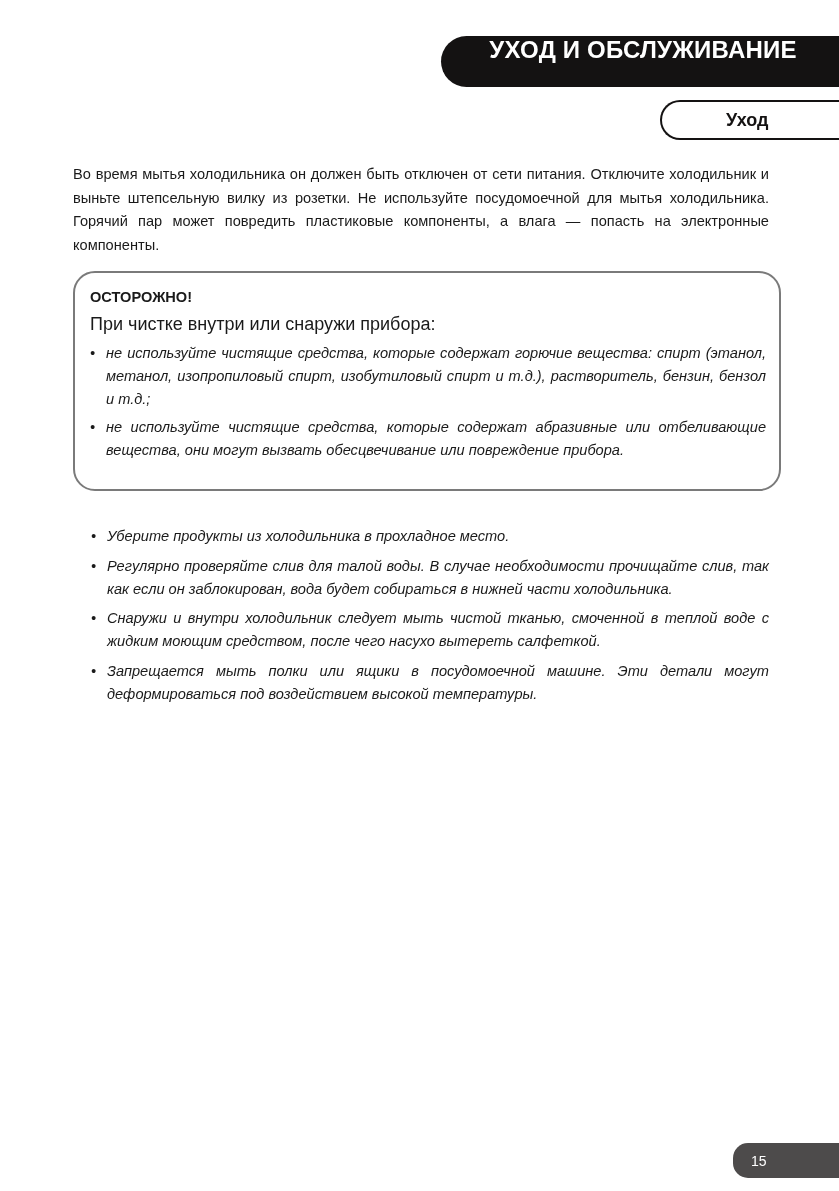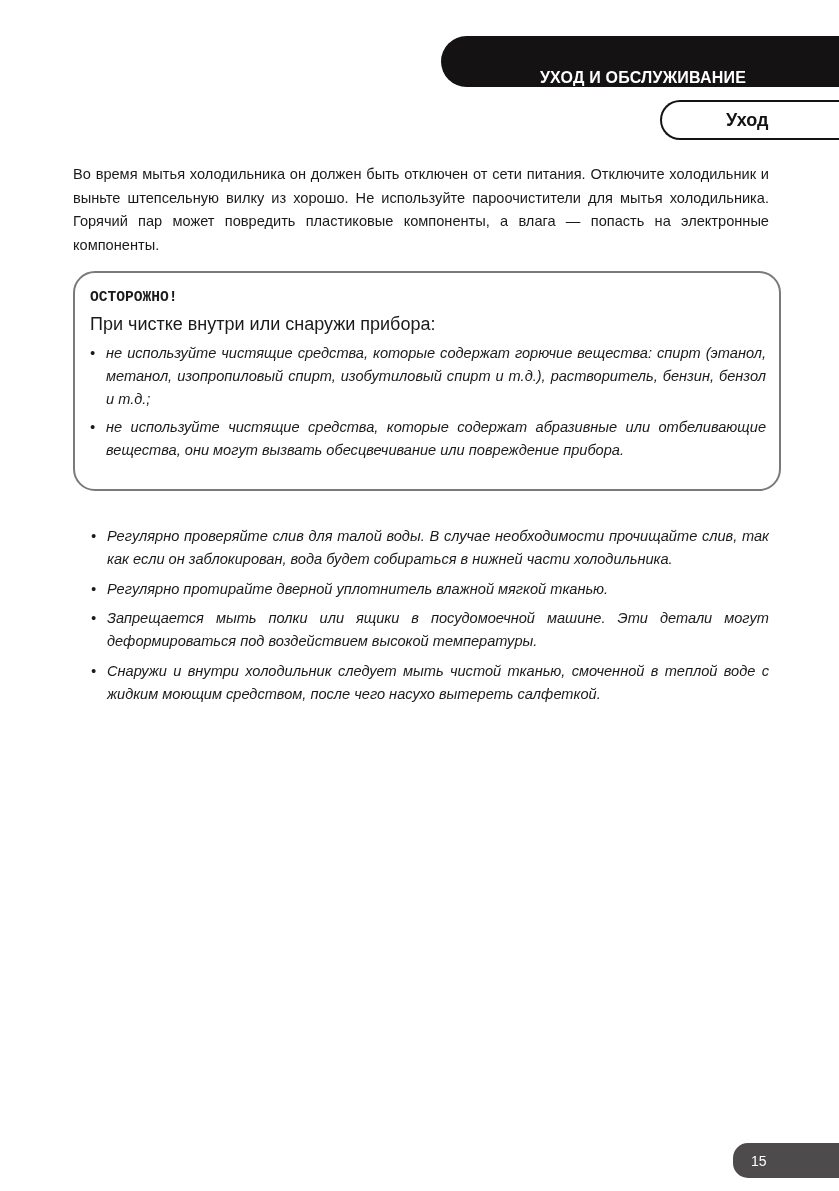--- a/index.html
+++ b/index.html
@@ -5,22 +5,22 @@
   html, body { margin: 0; padding: 0; }
   body {
     width: 839px; height: 1191px; position: relative; overflow: hidden;
     background: #ffffff; color: #1a1a1a;
     font-family: "Liberation Sans", sans-serif;
   }
   .section-pill {
     position: absolute; left: 441px; top: 36px; width: 398px; height: 51px;
     background: #141212; color: #ffffff;
     border-radius: 26px 0 0 26px;
-    display: flex; align-items: flex-end; justify-content: center;
-    font-weight: bold; font-size: 16px; letter-spacing: 0.2px;
+    display: flex; align-items: flex-start; justify-content: center;
+    font-weight: bold; font-size: 24px; letter-spacing: 0.2px;
     box-sizing: border-box; padding-left: 6px;
   }
   .sub-pill {
     position: absolute; left: 660px; top: 100px; width: 190px; height: 40px;
     border: 2px solid #141212; border-right: none;
     border-radius: 21px 0 0 21px; box-sizing: border-box;
     display: flex; align-items: center;
     font-weight: bold; font-size: 18px; color: #141212;
   }
   .sub-pill span { position: absolute; left: 64px; top: 8px; }
@@ -28,21 +28,21 @@
     position: absolute; left: 73px; top: 163px; width: 696px;
     font-size: 14.6px; line-height: 23.5px; text-align: justify;
     margin: 0;
   }
   .caution {
     position: absolute; left: 73px; top: 271px; width: 708px; height: 220px;
     border: 2px solid #7a7a7a; border-radius: 22px; box-sizing: border-box;
     padding: 14px 13px 0 15px;
   }
   .caution h3 {
-    margin: 0 0 6px 0; font-size: 14.6px; font-weight: bold; line-height: 20px; font-family: Liberation Mono, monospace;
+    margin: 0 0 6px 0; font-size: 14.6px; font-weight: bold; line-height: 20px;
   }
   .caution p { margin: 0 0 6px 0; font-size: 18px; line-height: 23px; }
   ul.bullets { list-style: none; margin: 0; padding: 0; }
   ul.bullets li {
     position: relative; padding-left: 16px; font-size: 14.6px; line-height: 23px;
     text-align: justify; margin-bottom: 5px; font-style: italic;
   }
   ul.bullets li::before {
     content: "\2022"; position: absolute; left: 0; top: 0;
   }
@@ -61,35 +61,35 @@
 <body>
 
 <div class="section-pill">
   <span>УХОД И ОБСЛУЖИВАНИЕ</span>
 </div>
 
 <div class="sub-pill">
   <span>Уход</span>
 </div>
 
-<p class="intro">Во время мытья холодильника он должен быть отключен от сети питания. Отключите холодильник и выньте штепсельную вилку из хорошо. Не используйте пароочистители для мытья холодильника. Горячий пар может повредить пластиковые компоненты, а влага — попасть на электронные компоненты.</p>
+<p class="intro">Во время мытья холодильника он должен быть отключен от сети питания. Отключите холодильник и выньте штепсельную вилку из розетки. Не используйте посудомоечной для мытья холодильника. Горячий пар может повредить пластиковые компоненты, а влага — попасть на электронные компоненты.</p>
 
 <div class="caution">
   <h3>ОСТОРОЖНО!</h3>
   <p>При чистке внутри или снаружи прибора:</p>
   <ul class="bullets">
     <li>не используйте чистящие средства, которые содержат горючие вещества: спирт (этанол, метанол, изопропиловый спирт, изобутиловый спирт и т.д.), растворитель, бензин, бензол и т.д.;</li>
     <li>не используйте чистящие средства, которые содержат абразивные или отбеливающие вещества, они могут вызвать обесцвечивание или повреждение прибора.</li>
   </ul>
 </div>
 
 <div class="care-list">
   <ul class="bullets">
+    <li>Уберите продукты из холодильника в прохладное место.</li>
     <li>Регулярно проверяйте слив для талой воды. В случае необходимости прочищайте слив, так как если он заблокирован, вода будет собираться в нижней части холодильника.</li>
-    <li>Регулярно протирайте дверной уплотнитель влажной мягкой тканью.</li>
+    <li>Снаружи и внутри холодильник следует мыть чистой тканью, смоченной в теплой воде с жидким моющим средством, после чего насухо вытереть салфеткой.</li>
     <li>Запрещается мыть полки или ящики в посудомоечной машине. Эти детали могут деформироваться под воздействием высокой температуры.</li>
-    <li>Снаружи и внутри холодильник следует мыть чистой тканью, смоченной в теплой воде с жидким моющим средством, после чего насухо вытереть салфеткой.</li>
   </ul>
 </div>
 
 <div class="page-pill">
   <span>15</span>
 </div>
 
 </body></html>

